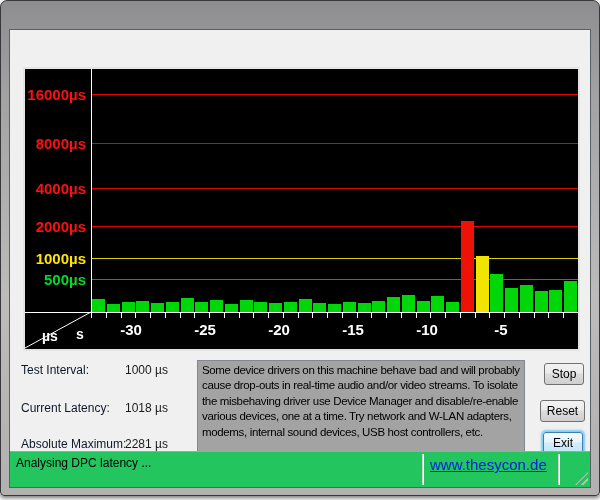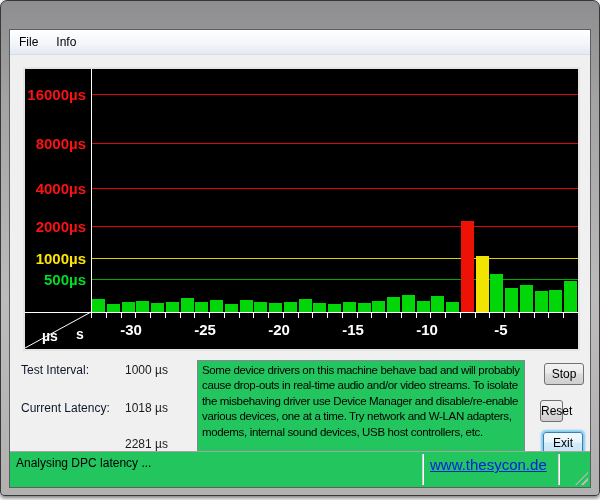--- a/index.html
+++ b/index.html
@@ -60,30 +60,30 @@
   .axis-v{position:absolute;width:1px;background:#fff;}
   .axis-h{position:absolute;height:1px;background:#fff;}
   .unit-us{position:absolute;left:17px;top:244px;color:#fff;font-size:14px;font-weight:bold;margin-top:15px;}
   .unit-s{position:absolute;left:51px;top:257px;color:#fff;font-size:14px;font-weight:bold;}
   .diag{position:absolute;left:0;top:0;pointer-events:none;}
   
   .stat-label{position:absolute;left:11px;font-size:12px;color:#0f172a;white-space:nowrap;}
   .stat-value{position:absolute;left:115px;font-size:12px;color:#1a1a1a;white-space:nowrap;}
   .r1{top:333px;} .r2{top:371px;} .r3{top:407px;}
   
-  .infobox{position:absolute;left:187px;top:330px;width:328px;height:93px;background:#22c55e;
+  .infobox{position:absolute;left:187px;top:330px;width:328px;height:93px;background:#a3a3a3;
     border:1px solid #828790;padding:2px 4px;font-size:11.5px;letter-spacing:-0.35px;
     line-height:15.4px;color:#000;}
   
   .btn{position:absolute;height:22px;font-size:12px;color:#000;text-align:center;
     border:1px solid #707070;border-radius:3px;
     background:linear-gradient(180deg,#f2f2f2 0%,#ebebeb 45%,#dddddd 50%,#cfcfcf 100%);
     font-family:Liberation Sans, sans-serif;padding:0;}
   .btn-stop{left:534px;top:333px;width:40px;}
-  .btn-reset{left:530px;top:370px;width:23px;}
+  .btn-reset{left:530px;top:370px;width:45px;}
   .btn-exit{left:533px;top:402px;width:40px;border-color:#3c7fb1;
     box-shadow:0 0 2px 2px #7fccf2;
     background:linear-gradient(180deg,#f2f9fd 0%,#e8f5fc 45%,#d3ecfa 50%,#c4e5f6 100%);}
   
   .statusbar{position:absolute;left:0;right:0;bottom:0;height:36px;background:#22c55e;
     border-top:1px solid #a9a2a3;}
   .status-text{position:absolute;left:6px;top:4px;font-size:12px;color:#000;white-space:nowrap;}
   .status-sep{position:absolute;top:2px;bottom:2px;width:1px;background:#d8cfd0;
     box-shadow:1px 0 0 #fff;}
   .sep1{left:412px;} .sep2{left:548px;}
@@ -94,24 +94,20 @@
     clip-path:polygon(100% 0,100% 100%,0 100%);}
 </style>
 </head>
 <body>
 
 <div class="window">
 
 
   <div class="client">
 
-    <div class="menubar">
-      <span class="menu-item">File</span>
-      <span class="menu-item">Info</span>
-    </div>
 
     <div class="chart-panel">
       <div class="chart-inner" id="chart-canvas">
         <span class="unit-us">µs</span>
         <span class="unit-s">s</span>
       <div class="gridline" style="left: 66px; width: 487px; top: 210px; background: rgb(0, 170, 0);"></div>
           <div class="ylabel" style="top: 202px; color: rgb(0, 220, 40);">500µs</div>
           <div class="gridline" style="left: 66px; width: 487px; top: 189px; background: rgb(216, 207, 0);"></div>
           <div class="ylabel" style="top: 181px; color: rgb(255, 228, 0);">1000µs</div>
           <div class="gridline" style="left: 66px; width: 487px; top: 157px; background: rgb(224, 5, 5);"></div>
@@ -199,20 +195,21 @@
           <svg class="diag" width="553" height="280">
             <line x1="0" y1="279" x2="66" y2="243" stroke="#ffffff" stroke-width="1"></line>
           </svg>
         </div>
     </div>
 
     <span class="stat-label r1">Test Interval:</span>
     <span class="stat-value r1">1000 µs</span>
     <span class="stat-label r2">Current Latency:</span>
     <span class="stat-value r2">1018 µs</span>
+    <span class="stat-label r3">Absolute Maximum:</span>
     <span class="stat-value r3">2281 µs</span>
 
     <div class="infobox">Some device drivers on this machine behave bad and will probably cause drop-outs in real-time audio and/or video streams. To isolate the misbehaving driver use Device Manager and disable/re-enable various devices, one at a time. Try network and W-LAN adapters, modems, internal sound devices, USB host controllers, etc.</div>
 
     <button class="btn btn-stop">Stop</button>
     <button class="btn btn-reset">Reset</button>
     <button class="btn btn-exit">Exit</button>
 
     <div class="statusbar">
       <span class="status-text">Analysing DPC latency ...</span>

